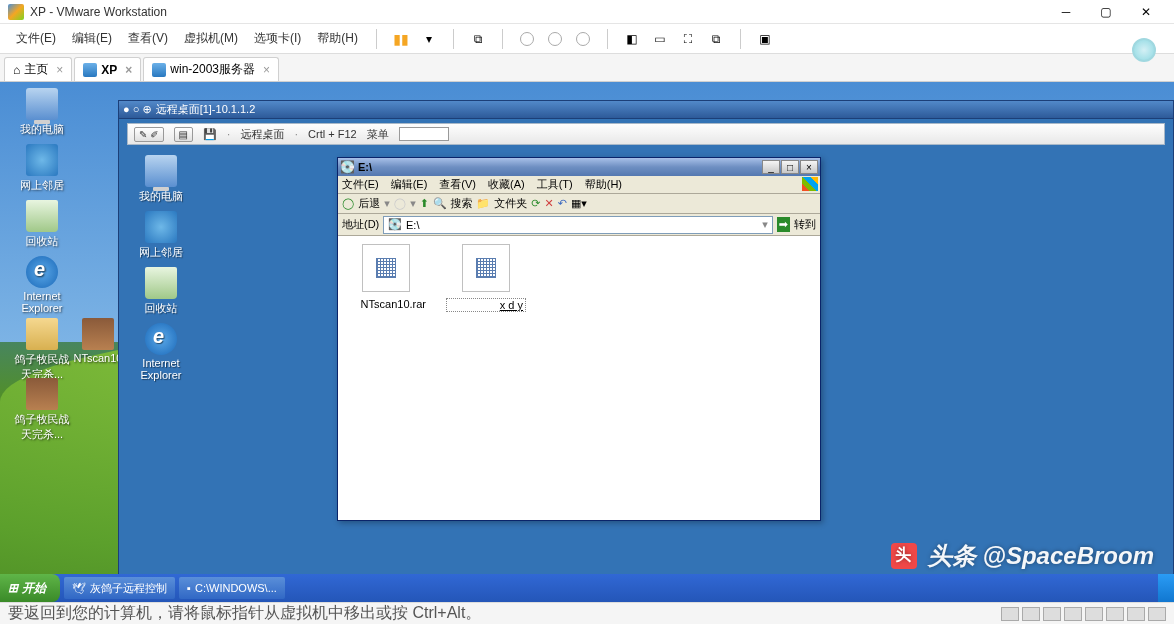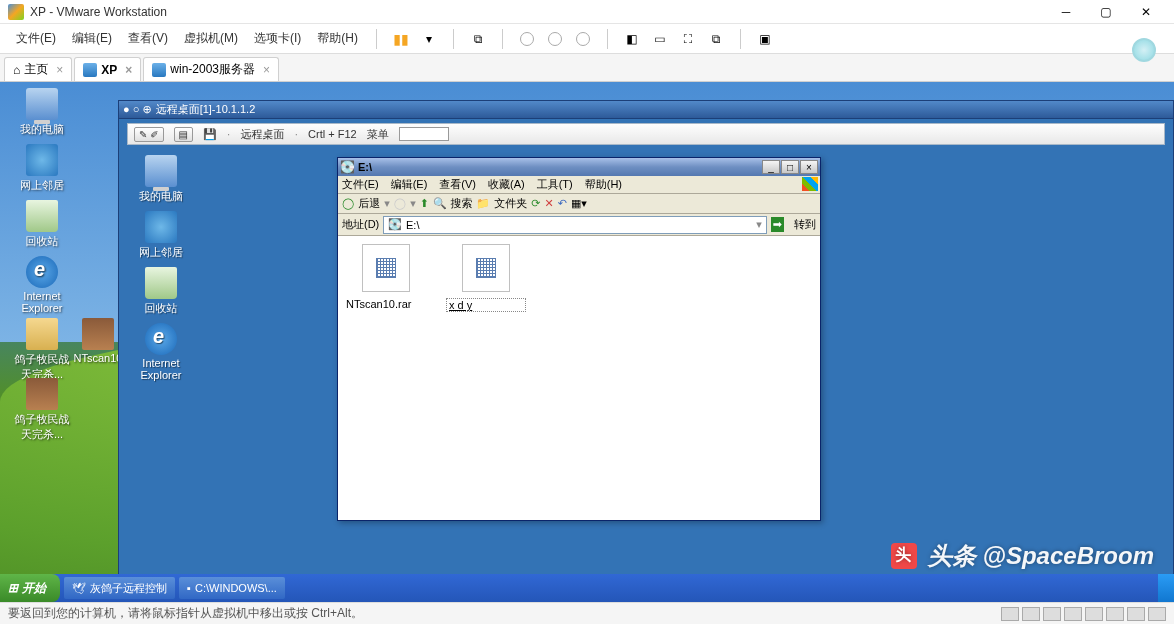--- a/index.html
+++ b/index.html
@@ -57,27 +57,27 @@
 .exp-title-btns { display: flex; }
 .exp-tbtn { width: 18px; height: 14px; background: linear-gradient(to bottom, #f5f5f5, #c8c8c8); border: 1px solid #888; margin-left: 1px; display: flex; align-items: center; justify-content: center; cursor: pointer; font-size: 10px; }
 .exp-menu { height: 18px; border-bottom: 1px solid #aca899; padding: 0 4px; display: flex; align-items: center; font-size: 11px; position: relative; }
 .exp-menu span { margin-right: 12px; cursor: pointer; }
 .exp-flag { position: absolute; right: 2px; top: 1px; width: 16px; height: 14px; background: linear-gradient(45deg, #f25022 25%, #7fba00 25% 50%, #00a4ef 50% 75%, #ffb900 75%); }
 .exp-tools { height: 20px; border-bottom: 1px solid #aca899; padding: 0 4px; display: flex; align-items: center; font-size: 11px; }
 .exp-tools > * { margin-right: 4px; }
 .exp-addr { height: 22px; border-bottom: 1px solid #aca899; padding: 0 4px; display: flex; align-items: center; font-size: 11px; }
 .exp-addr-input { flex: 1; height: 18px; border: 1px solid #7f9db9; background: #fff; margin: 0 4px; padding: 0 4px; display: flex; align-items: center; }
 .exp-body { height: 284px; background: #fff; padding: 8px; display: flex; align-items: flex-start; }
-.file-item { width: 80px; text-align: left; font-size: 11px; cursor: pointer; margin-right: 20px; }
+.file-item { width: 80px; text-align: right; font-size: 11px; cursor: pointer; margin-right: 20px; }
 .file-item .ficon { width: 48px; height: 48px; margin: 0 auto 6px; border: 1px solid #c0c0c0; background: #fff; display: flex; align-items: center; justify-content: center; }
 .file-item .grid-icon { width: 20px; height: 20px; border: 1px solid #5a7db0; background: repeating-linear-gradient(0deg, #5a7db0 0 1px, transparent 1px 3px), repeating-linear-gradient(90deg, #5a7db0 0 1px, transparent 1px 3px); }
 .file-label-sel { border: 1px dotted #888; padding: 0 2px; color: #000; text-decoration: underline; }
 
 
-.vm-status { height: 22px; background: #f5f5f5; border-top: 1px solid #ddd; display: flex; align-items: center; padding: 0 8px; color: #555; font-size: 12px; }
+.vm-status { height: 22px; background: #f5f5f5; border-top: 1px solid #ddd; display: flex; align-items: center; padding: 0 8px; color: #555; font-size: 16px; }
 .vm-status-icons { margin-left: auto; display: flex; }
 .vm-sicon { width: 18px; height: 14px; background: #ddd; border: 1px solid #aaa; margin-left: 3px; }
 
 
 .watermark { position: absolute; right: 20px; bottom: 30px; font-size: 24px; font-weight: bold; color: rgba(255,255,255,0.95); text-shadow: 0 0 4px rgba(0,0,0,0.4); font-style: italic; padding-left: 36px; }
 .watermark-logo { display: inline-block; width: 26px; height: 26px; background: #f04848; border-radius: 4px; vertical-align: middle; margin-right: 4px; position: relative; }
 .watermark-logo::after { content: "头"; color: #fff; font-size: 16px; position: absolute; left: 4px; top: 2px; font-style: normal; }
 
 
 .ico-pc { background: linear-gradient(#b8d4f0, #5a8fd0); border-radius: 3px; position: relative; }
@@ -256,21 +256,21 @@
           <span>▦▾</span>
         </div>
         <div class="exp-addr">
           <span>地址(D)</span>
           <div class="exp-addr-input">
             <span>💽</span>
             <span style="margin-left:4px">E:\</span>
             <span style="margin-left:auto;color:#888">▾</span>
           </div>
           <span style="background:#2a8a2a;color:#fff;padding:1px 2px">➡</span>
-          <span style="margin-left:10px">转到</span>
+          <span style="margin-left:4px">转到</span>
         </div>
         <div class="exp-body">
           <div class="file-item">
             <div class="ficon">
                 <div class="grid-icon"></div>
               </div>
             <div>NTscan10.rar</div>
           </div>
           <div class="file-item">
             <div class="ficon">

